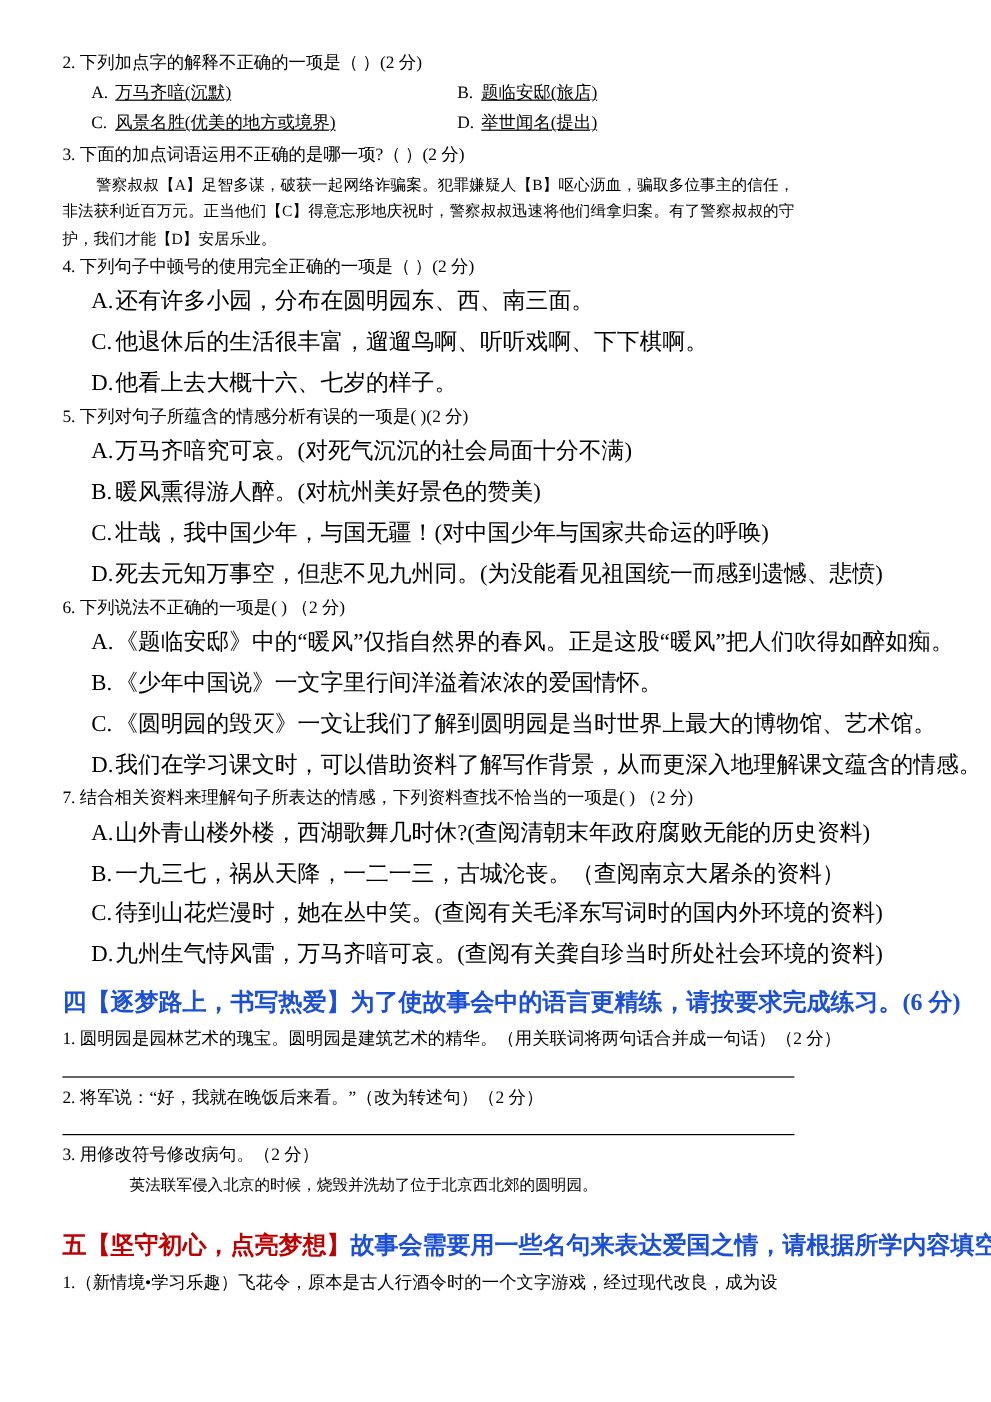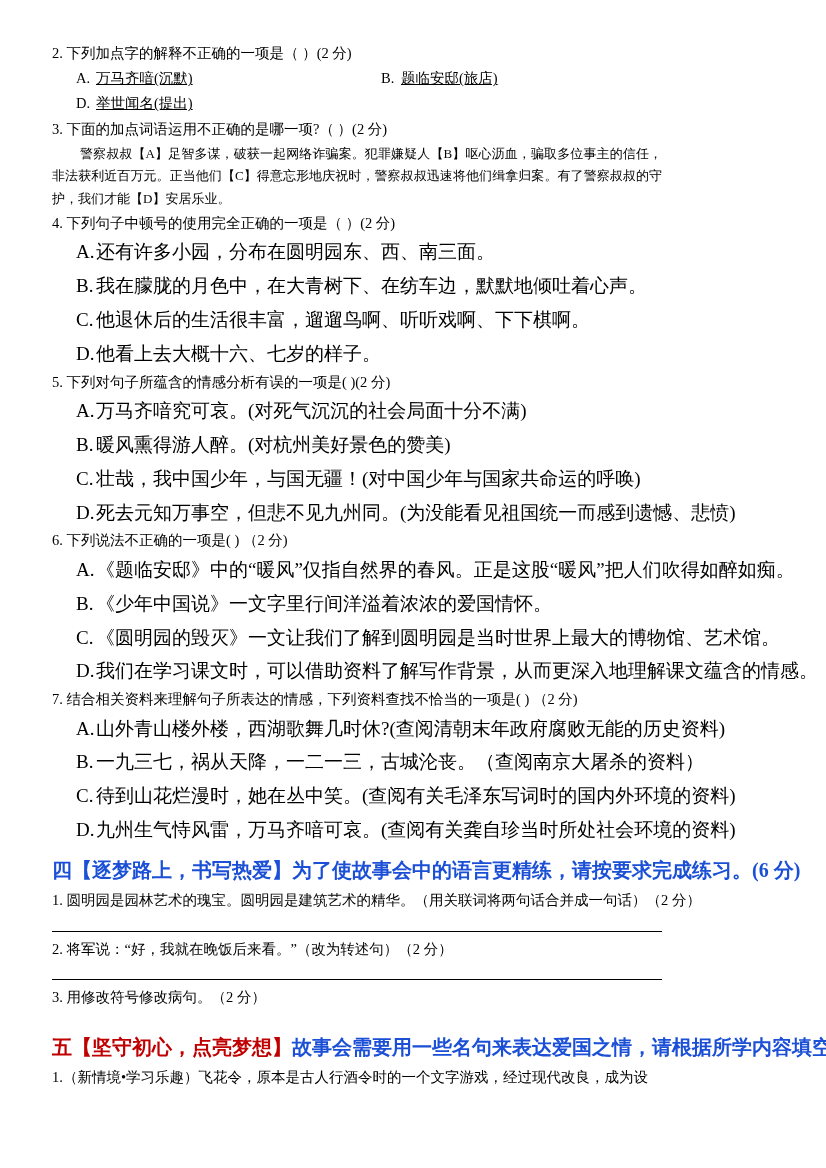--- a/index.html
+++ b/index.html
@@ -88,38 +88,38 @@
   <div>
     <p class="q-stem">2. 下列加点字的解释不正确的一项是（    ）(2 分)</p>
     <div class="opts-2col">
       <div class="opt">
         <span class="lab">A.</span><span>万马齐喑(沉默)</span>
       </div>
       <div class="opt">
         <span class="lab">B.</span><span>题临安邸(旅店)</span>
       </div>
       <div class="opt">
+        <span class="lab">C.</span><span>风景名胜(优美的地方或境界)</span>
+      </div>
+      <div class="opt">
         <span class="lab">D.</span><span>举世闻名(提出)</span>
       </div>
     </div>
   </div>
 
   <div>
     <p class="q-stem">3. 下面的加点词语运用不正确的是哪一项?（    ）(2 分)</p>
     <p class="para">警察叔叔【A】足智多谋，破获一起网络诈骗案。犯罪嫌疑人【B】呕心沥血，骗取多位事主的信任，非法获利近百万元。正当他们【C】得意忘形地庆祝时，警察叔叔迅速将他们缉拿归案。有了警察叔叔的守护，我们才能【D】安居乐业。</p>
   </div>
 
   <div>
     <p class="q-stem">4. 下列句子中顿号的使用完全正确的一项是（    ）(2 分)</p>
     <div class="opt-list">
       <div class="opt">
         <span class="lab">A.</span><span>还有许多小园，分布在圆明园东、西、南三面。</span>
-      </div>
-      <div class="opt">
-        <span class="lab">B.</span><span>我在朦胧的月色中，在大青树下、在纺车边，默默地倾吐着心声。</span>
       </div>
       <div class="opt">
         <span class="lab">C.</span><span>他退休后的生活很丰富，遛遛鸟啊、听听戏啊、下下棋啊。</span>
       </div>
       <div class="opt">
         <span class="lab">D.</span><span>他看上去大概十六、七岁的样子。</span>
       </div>
     </div>
   </div>
 
@@ -177,20 +177,21 @@
     </div>
   </div>
 
   <div>
     <p class="section-head">四【逐梦路上，书写热爱】为了使故事会中的语言更精练，请按要求完成练习。(6 分)</p>
     <p class="q-stem">1. 圆明园是园林艺术的瑰宝。圆明园是建筑艺术的精华。（用关联词将两句话合并成一句话）（2 分）</p>
     <div class="blank-line"></div>
     <p class="q-stem">2. 将军说：“好，我就在晚饭后来看。”（改为转述句）（2 分）</p>
     <div class="blank-line"></div>
     <p class="q-stem">3. 用修改符号修改病句。（2 分）</p>
+    <p class="para para-indent-more">英法联军侵入北京的时候，烧毁并洗劫了位于北京西北郊的圆明园。</p>
   </div>
 
   <div class="gap-md"></div>
 
   <div>
     <p class="section-head"><span class="red">五【坚守初心，点亮梦想】</span><span>故事会需要用一些名句来表达爱国之情，请根据所学内容填空。(8 分)</span></p>
     <p class="q-stem">1.（新情境•学习乐趣）飞花令，原本是古人行酒令时的一个文字游戏，经过现代改良，成为设</p>
   </div>
 
 </div>

